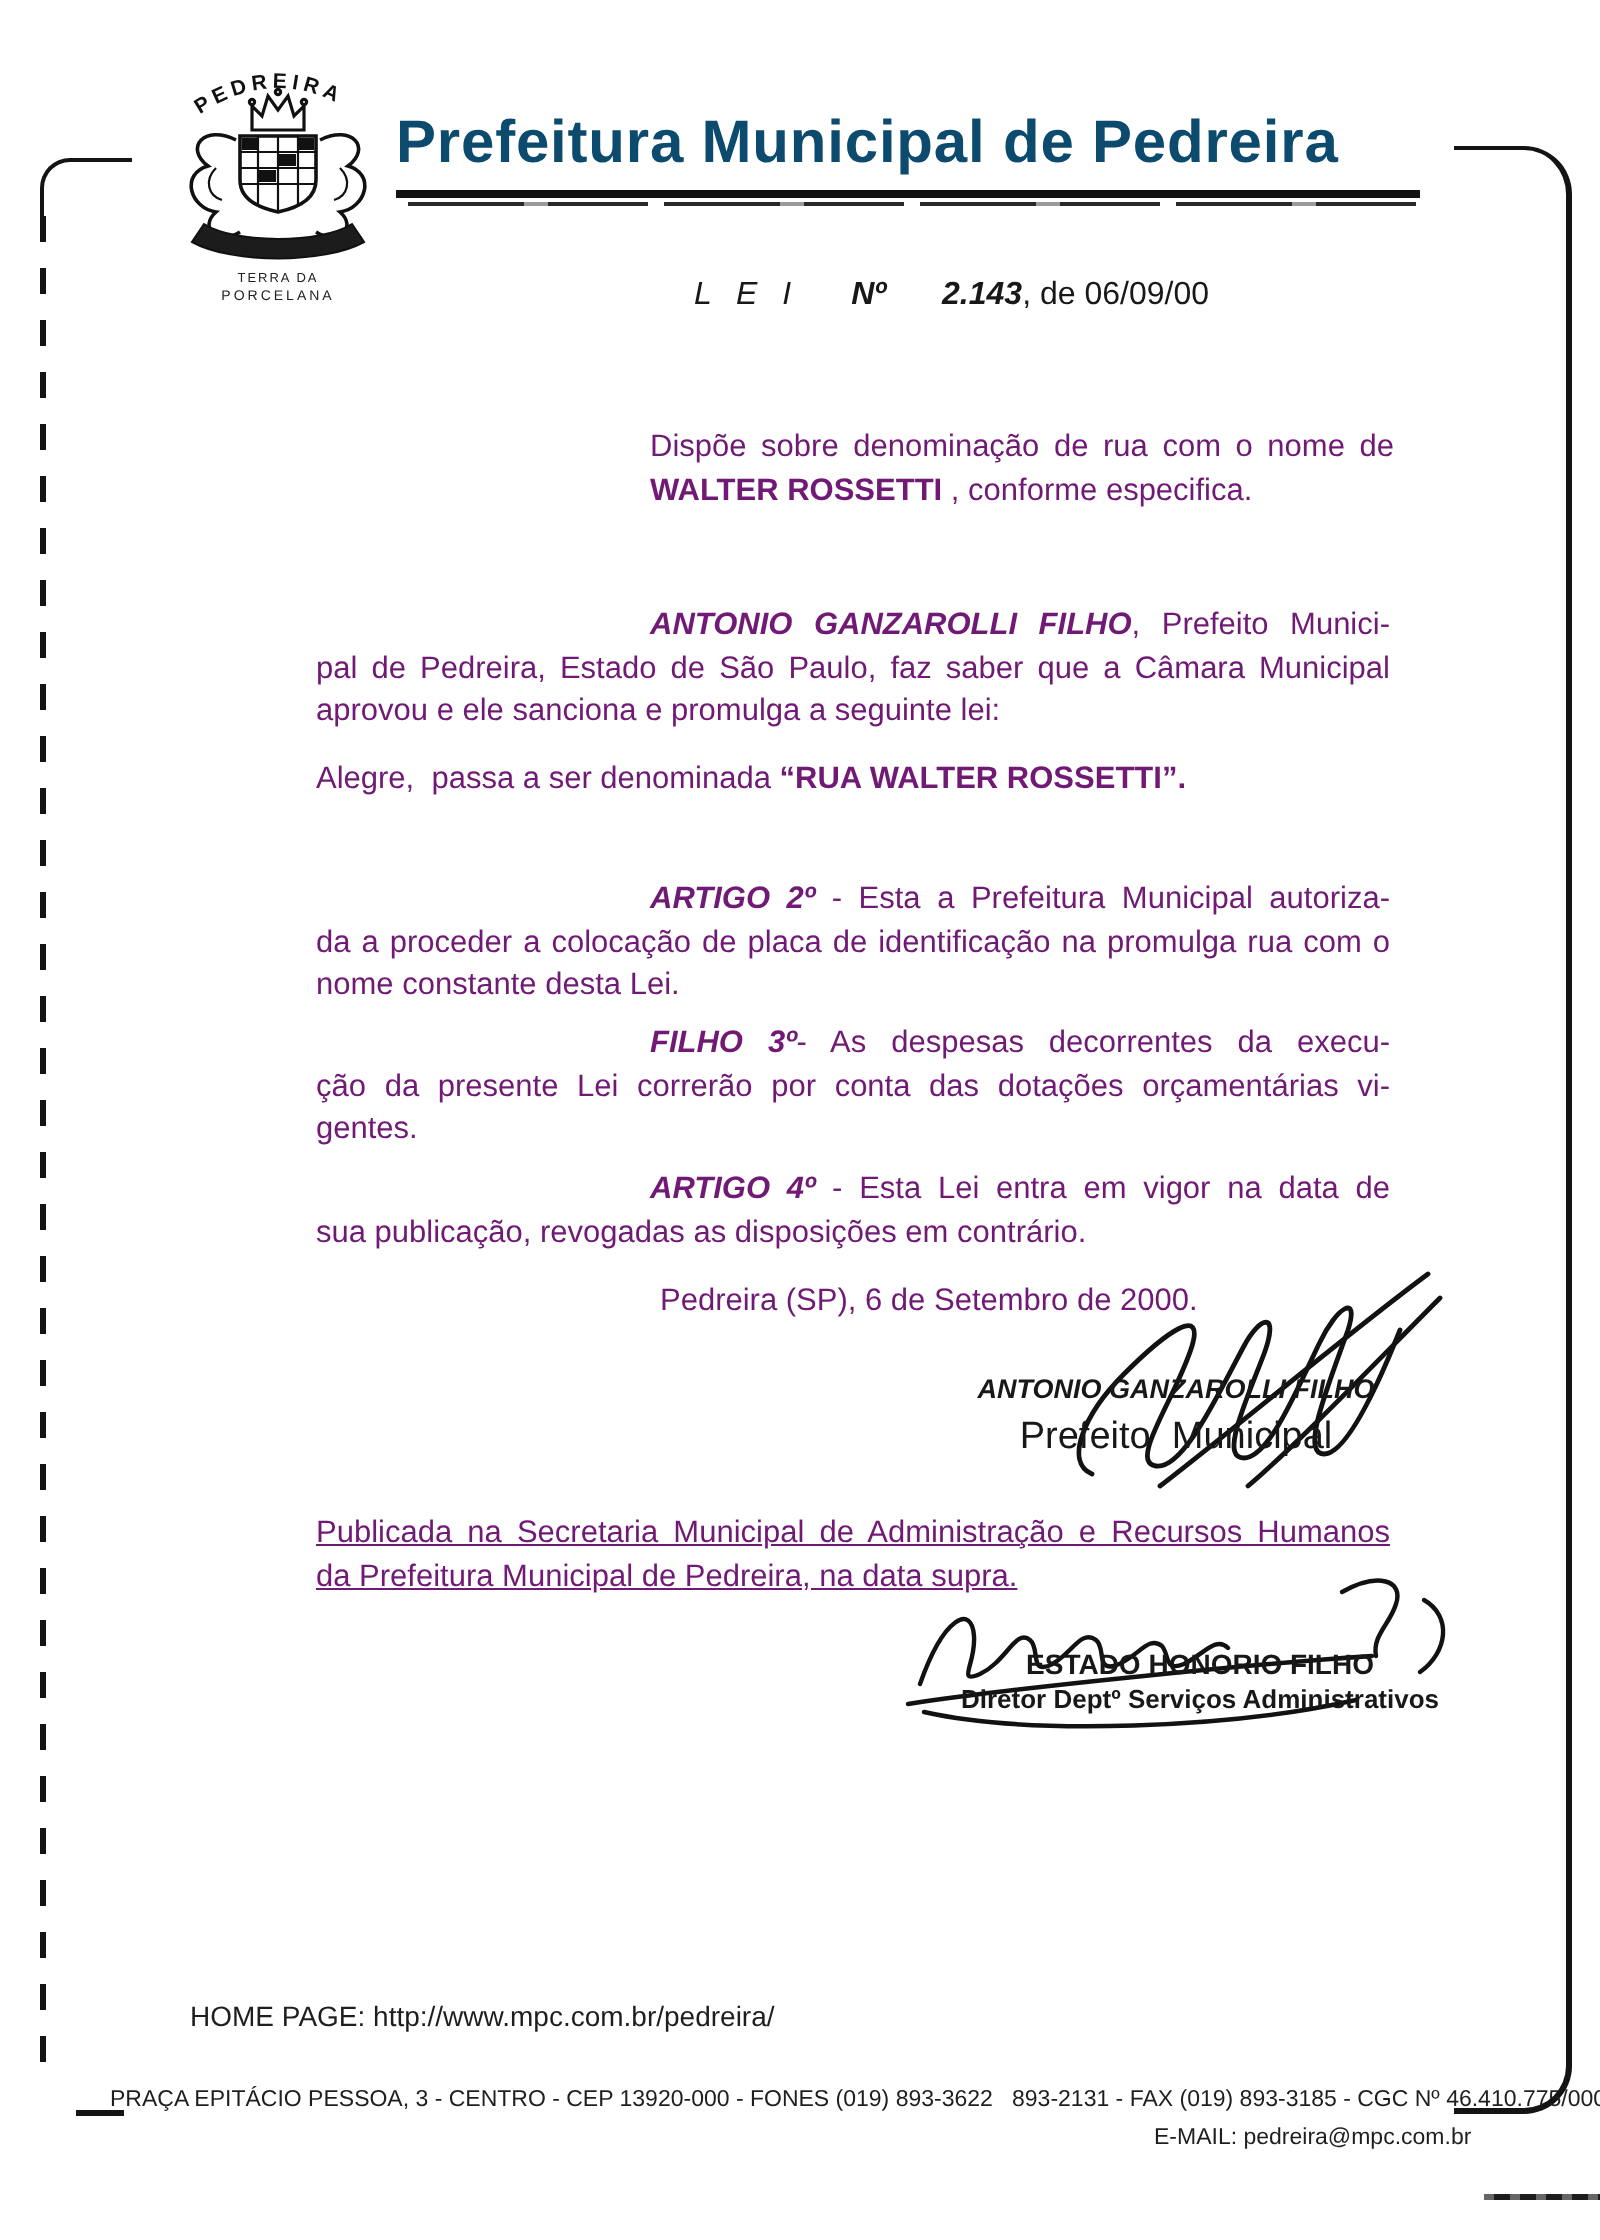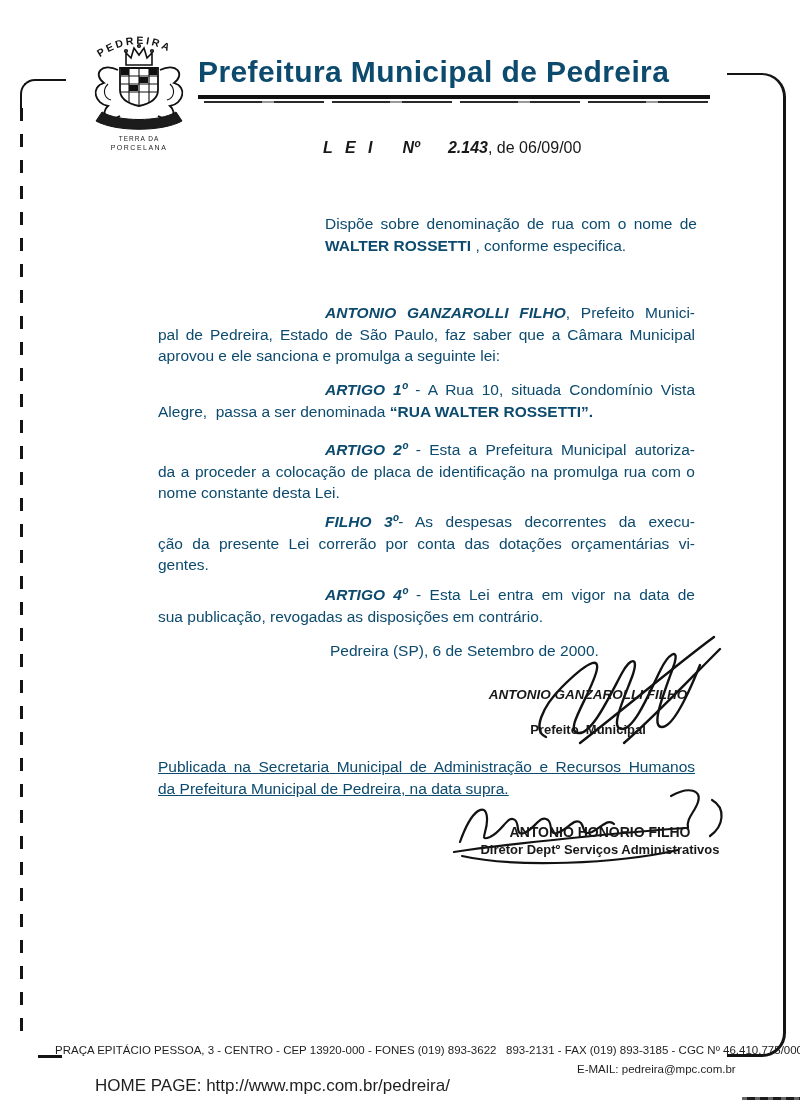--- a/index.html
+++ b/index.html
@@ -21,55 +21,55 @@
 
   
   .title { position:absolute; left:198px; top:55px; width:520px;
     font-size:30px; font-weight:bold; letter-spacing:0.4px; color:#0c4a6e; white-space:nowrap; }
   .rule1 { position:absolute; left:198px; top:95px; width:512px; height:3.5px; background:#121212; }
   .rule2 { position:absolute; left:204px; top:101px; width:504px; height:1.8px;
     background:repeating-linear-gradient(90deg,#2a2a2a 0 58px,#999 58px 70px,#2a2a2a 70px 120px,transparent 120px 128px); }
   .subtitle { position:absolute; left:198px; top:104px; width:512px; text-align:center;
     font-size:12.5px; letter-spacing:0.6px; color:#202020; }
   .lawline { position:absolute; left:323px; top:139px; font-size:16px; white-space:nowrap; }
-  .lawline .lei { font-weight:bold; font-style:italic; letter-spacing:4px; margin-right:26px; }
+  .lawline .lei { font-weight:normal; font-style:italic; letter-spacing:4px; margin-right:26px;margin-left:24px; }
   .lawline .nsign { font-weight:bold; font-style:italic; margin-right:28px; }
   .lawline .lnum { font-weight:bold; font-style:italic; }
 
   
-  .p { position:absolute; left:158px; width:537px; font-size:15.5px; line-height:21.5px; color:#0c4a6e; }
+  .p { position:absolute; left:158px; width:537px; font-size:15.5px; line-height:21.5px; color:#701a75; }
   .ln { min-height:21.5px; }
   .jl { text-align:justify; text-align-last:justify; }
   .ind { padding-left:167px; }
   .bi { font-weight:bold; font-style:italic; }
   .bb { font-weight:bold; }
   #summary { left:325px; top:213px; width:372px; }
   #preamble { top:302px; }
   #article1 { top:379px; }
   #article2 { top:439px; }
   #article3 { top:511px; }
   #article4 { top:584px; }
   #dateline { left:330px; top:640px; width:400px; }
 
   
   .sig-svg { position:absolute; }
   #sig1-scribble { left:528px; top:633px; }
   #sig1-block { position:absolute; left:468px; top:687px; width:240px; text-align:center; }
   #sig1-block .nm { font-size:13.5px; font-weight:bold; font-style:italic; white-space:nowrap; }
-  #sig1-block .rl { font-size:13px; font-weight:bold; margin-top:20px; }
+  #sig1-block .rl { font-size:19px; font-weight:normal; margin-top:6px; }
   #publication { top:756px;text-decoration:underline; }
   #sig2-scribble { left:446px; top:782px; }
   #sig2-block { position:absolute; left:452px; top:824px; width:296px; text-align:center; }
   #sig2-block .nm { font-size:14px; font-weight:bold; white-space:nowrap; }
   #sig2-block .rl { font-size:13px; font-weight:bold; margin-top:2px; white-space:nowrap; }
 
   
   .f1 { position:absolute; left:55px; top:1044px; width:706px; text-align:center;
     font-size:11.5px; color:#1e1e1e; white-space:nowrap; }
-  .f-home { position:absolute; left:95px; top:1076px; font-size:17px; color:#1e1e1e;text-align:center; }
+  .f-home { position:absolute; left:95px; top:1000px; font-size:14px; color:#1e1e1e;text-align:center; }
   .f-mail { position:absolute; left:577px; top:1063px; font-size:11.5px; color:#1e1e1e; }
 
   svg { display:block; }
 </style>
 </head>
 <body>
 
 <div class="page">
 
   <div class="frame-tl"></div>
@@ -126,21 +126,20 @@
     <div class="ln"><span class="bb">WALTER ROSSETTI</span><span> , conforme especifica.</span></div>
   </div>
 
   <div class="p" id="preamble">
     <div class="ln ind jl"><span class="bi">ANTONIO GANZAROLLI FILHO</span><span>, Prefeito Munici-</span></div>
     <div class="ln jl">pal de Pedreira, Estado de São Paulo, faz saber que a Câmara Municipal</div>
     <div class="ln">aprovou e ele sanciona e promulga a seguinte lei:</div>
   </div>
 
   <div class="p" id="article1">
-    <div class="ln ind jl"><span class="bi">ARTIGO 1º</span><span> - A Rua 10, situada Condomínio Vista</span></div>
     <div class="ln"><span>Alegre,&nbsp; passa a ser denominada </span><span class="bb">“RUA WALTER ROSSETTI”.</span></div>
   </div>
 
   <div class="p" id="article2">
     <div class="ln ind jl"><span class="bi">ARTIGO 2º</span><span> - Esta a Prefeitura Municipal autoriza-</span></div>
     <div class="ln jl">da a proceder a colocação de placa de identificação na promulga rua com o</div>
     <div class="ln">nome constante desta Lei.</div>
   </div>
 
   <div class="p" id="article3">
@@ -176,21 +175,21 @@
   <svg class="sig-svg" id="sig2-scribble" width="307" height="88" viewBox="0 0 307 88">
     <g stroke="#121212" stroke-width="2.2" fill="none" stroke-linecap="round">
       <path d="M14,60 C 26,26 40,20 41,36 C 42,50 32,60 44,55 C 57,49 62,32 69,38 C 74,42 69,54 78,51 C 89,47 94,32 102,38 C 107,42 102,53 111,51 C 122,48 128,35 135,41 C 139,46 136,54 146,50 C 156,45 162,36 168,42"></path>
       <path d="M8,70 C 60,62 180,50 240,46"></path>
       <path d="M225,14 C 243,4 256,8 252,20 C 249,30 240,36 242,46"></path>
       <path d="M266,18 C 280,26 278,44 264,54"></path>
       <path d="M16,74 C 70,86 170,82 232,68"></path>
     </g>
   </svg>
   <div id="sig2-block">
-    <div class="nm">ANTONIO HONORIO FILHO</div>
+    <div class="nm">ESTADO HONORIO FILHO</div>
     <div class="rl">Diretor Deptº Serviços Administrativos</div>
   </div>
 
   <div class="f1">PRAÇA EPITÁCIO PESSOA, 3 - CENTRO - CEP 13920-000 - FONES (019) 893-3622&nbsp;&nbsp; 893-2131 - FAX (019) 893-3185 - CGC Nº 46.410.775/0001-36</div>
   <div class="f-home">HOME PAGE: http://www.mpc.com.br/pedreira/</div>
   <div class="f-mail">E-MAIL: pedreira@mpc.com.br</div>
 
 </div>
 
 </body></html>

